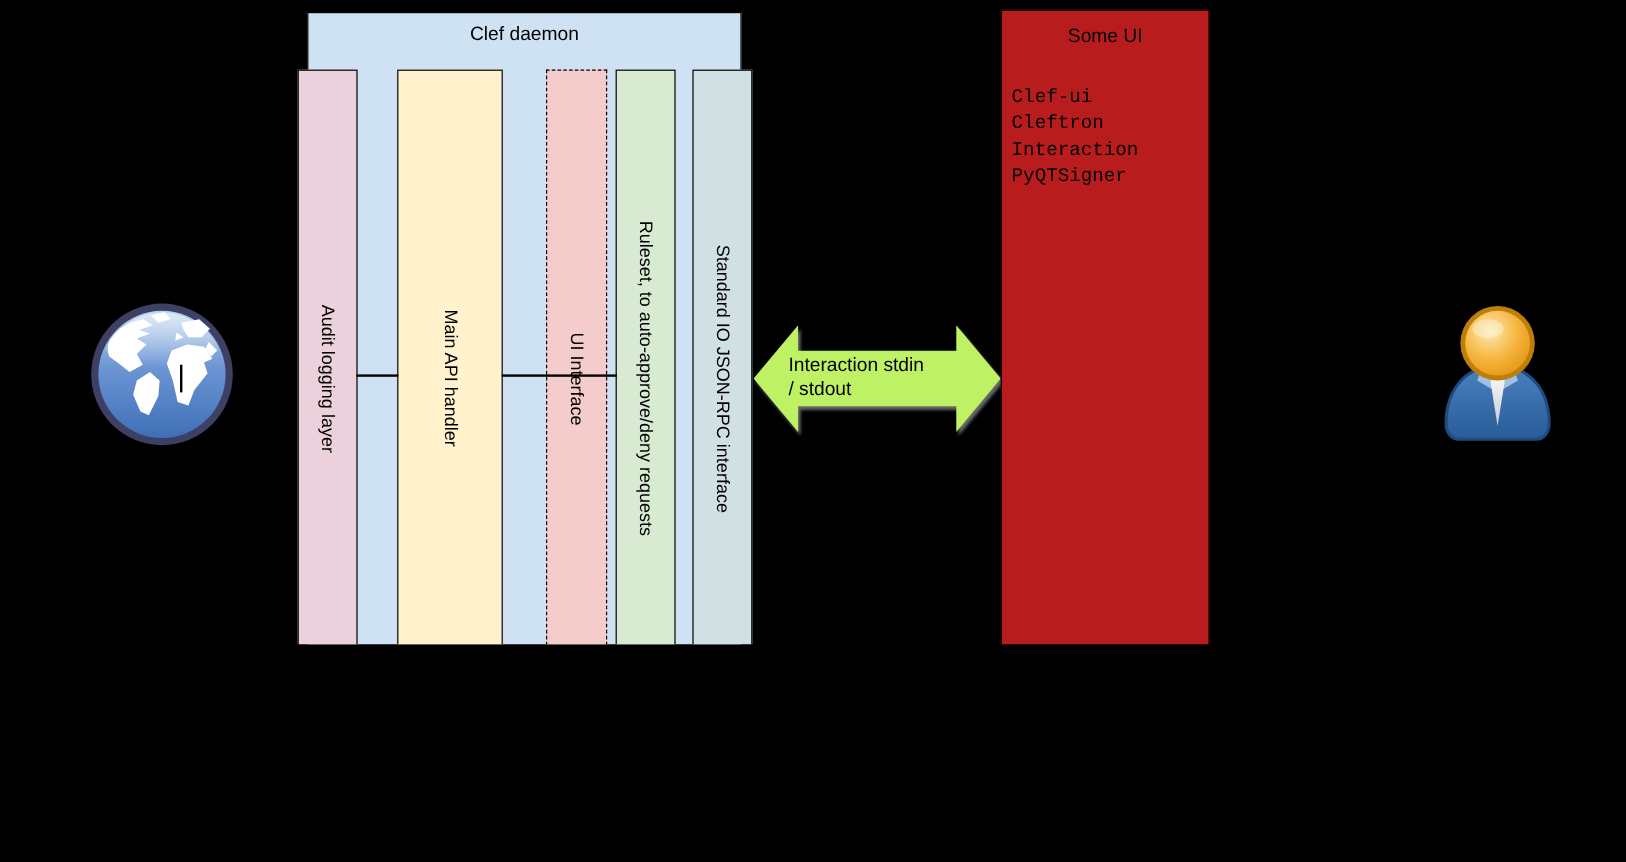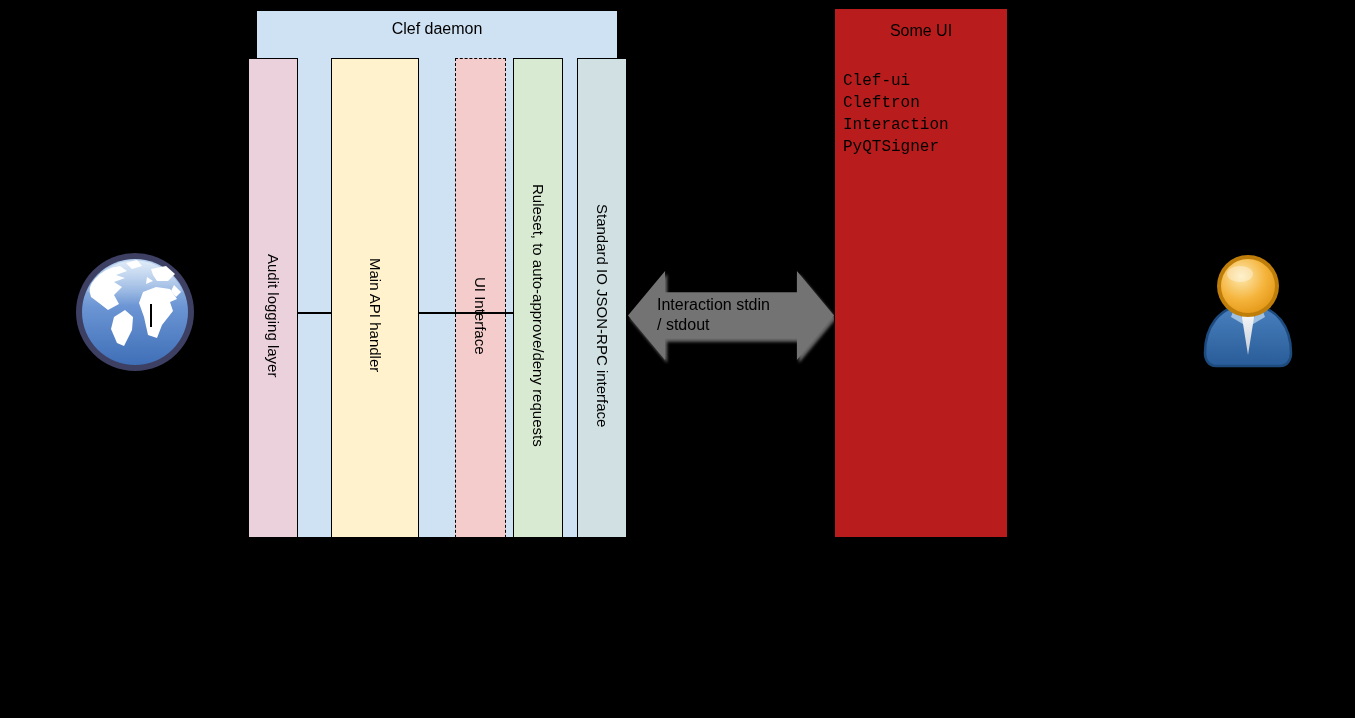--- a/index.html
+++ b/index.html
@@ -127,21 +127,21 @@
     <span>Ruleset, to auto-approve/deny requests</span>
   </div>
   <div class="vbar bar-stdio" style="background: rgb(208, 224, 227);">
     <span>Standard IO JSON-RPC interface</span>
   </div>
 
   <div class="hline line-1"></div>
   <div class="hline line-2"></div>
 
   <div class="arrow-wrap arrow-left">
-    <div class="arrow-shape" style="background: #737373;">
+    <div class="arrow-shape" style="background: #bef264;">
       <div class="arrow-label">Interaction stdin / stdout</div>
     </div>
   </div>
 
   <div class="someui-box" style="background: #b91c1c;">
     <div class="someui-title">Some UI</div>
     <div class="someui-list">
       <div>Clef-ui</div>
       <div>Cleftron</div>
       <div>Interaction</div>

